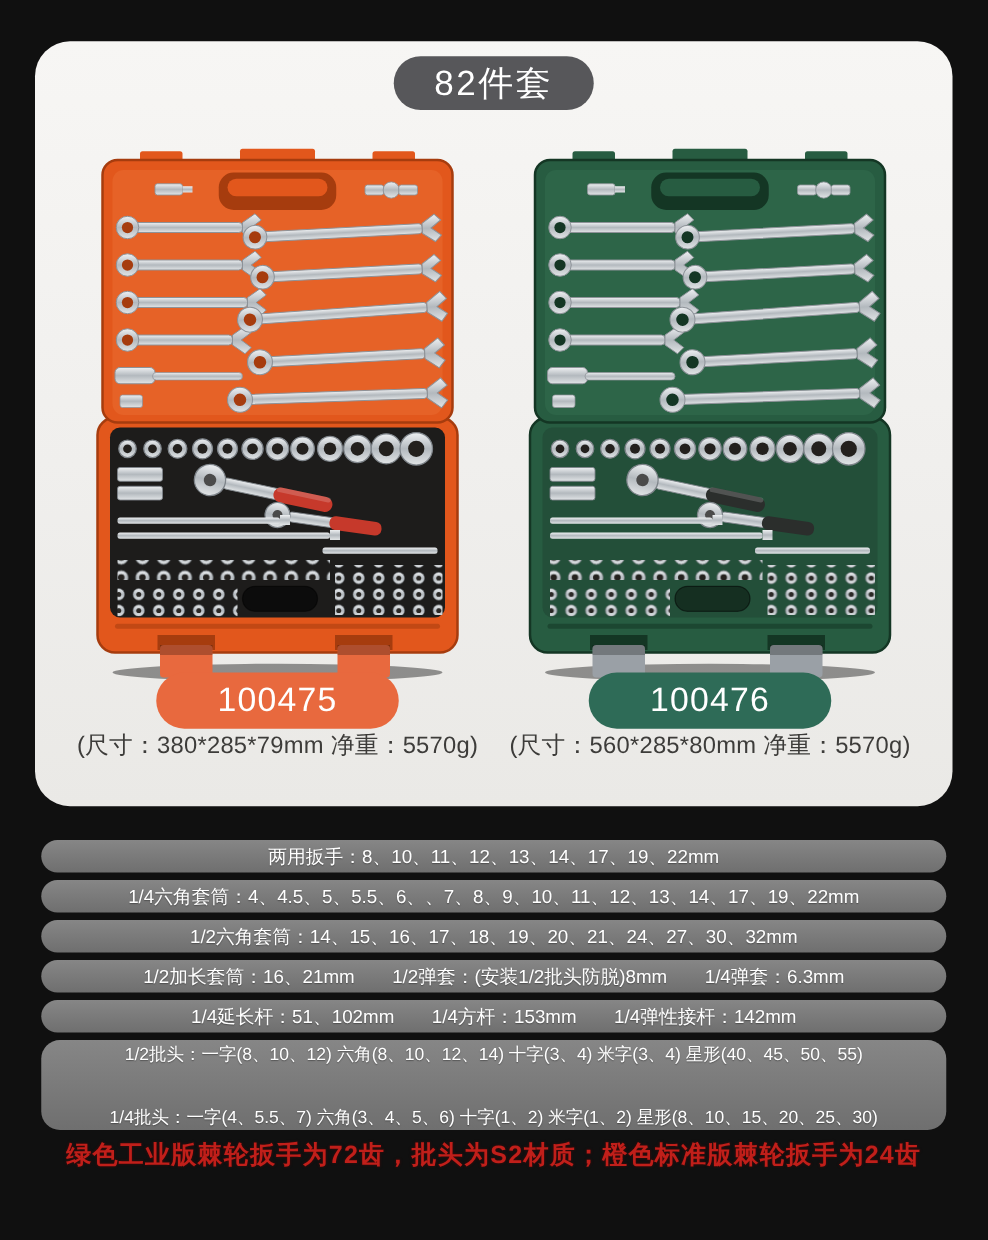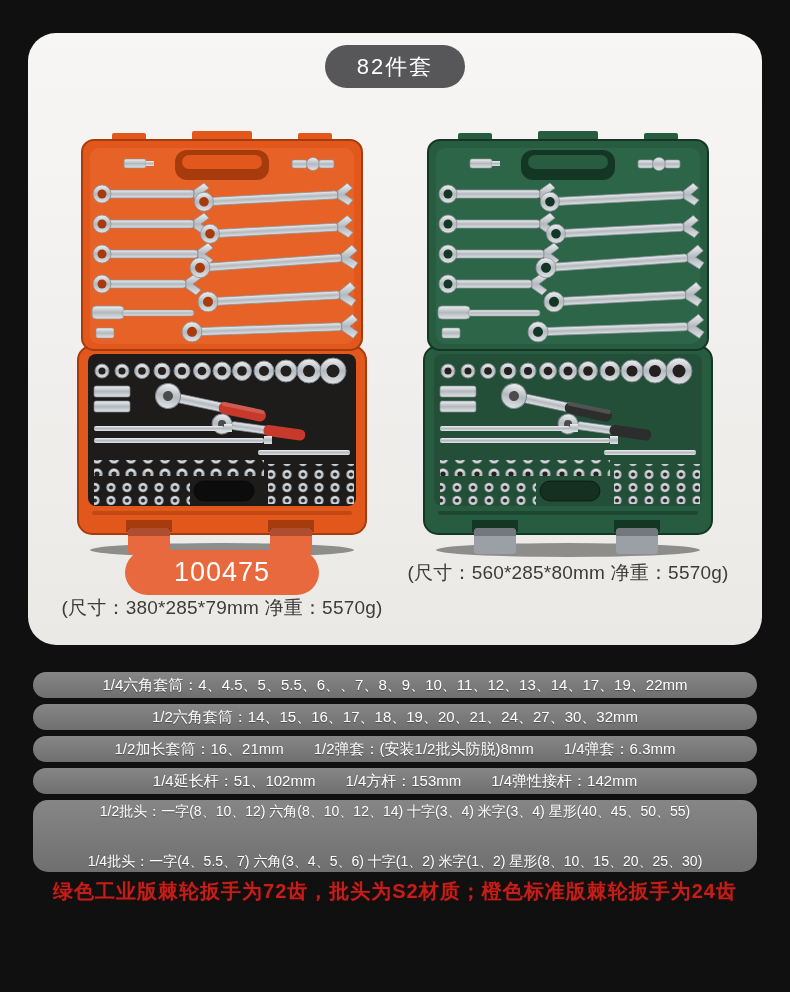--- a/index.html
+++ b/index.html
@@ -12,25 +12,25 @@
   .panel{
     width:734px;height:612px;margin:33px auto 0;
     background:linear-gradient(180deg,#f7f6f4 0%,var(--panel-bg,#f0efed) 55%,#eae9e6 100%);
     border-radius:28px;position:relative;
   }
   .top-badge{
     width:fit-content;margin:16px auto;position:relative;top:12px;
     height:43px;padding:0 32px;border-radius:22px;
     background:var(--badge-bg,#57575a);
     display:flex;align-items:center;justify-content:center;
-    color:#fff;font-size:22px;letter-spacing:2px;
+    color:#fff;font-size:28px;letter-spacing:2px;
   }
   .cases{
     display:flex;justify-content:space-between;
-    padding:0 44px;margin-top:42px;position:relative;top:12px;
+    padding:0 44px;margin-top:42px;position:relative;top:0;
   }
   .product-col{width:300px;display:flex;flex-direction:column;align-items:center;}
   .case{width:300px;height:430px;display:block;}
   
   .case-orange{
     --shell:var(--orange-case,#e2571c);
     --shell-dark:#a63c0e;
     --shell-light:#f07f42;
     --tray:#1d1c1b;
     --slot:#0c0c0c;
@@ -261,26 +261,32 @@
         </svg>
         <div class="model-pill orange">
           <span>100475</span>
         </div>
         <div class="dims">(尺寸：380*285*79mm 净重：5570g)</div>
       </div>
       <div class="product-col">
         <svg class="case case-green" viewBox="0 0 300 430">
           <use href="#case-art"></use>
         </svg>
+        <div class="model-pill green">
+          <span>100476</span>
+        </div>
         <div class="dims">(尺寸：560*285*80mm 净重：5570g)</div>
       </div>
     </div>
   </div>
 
   <div class="specs">
+    <div class="spec-row">
+      <span>两用扳手：8、10、11、12、13、14、17、19、22mm</span>
+    </div>
     <div class="spec-row">
       <span>1/4六角套筒：4、4.5、5、5.5、6、、7、8、9、10、11、12、13、14、17、19、22mm</span>
     </div>
     <div class="spec-row">
       <span>1/2六角套筒：14、15、16、17、18、19、20、21、24、27、30、32mm</span>
     </div>
     <div class="spec-row">
       <span>1/2加长套筒：16、21mm　　1/2弹套：(安装1/2批头防脱)8mm　　1/4弹套：6.3mm</span>
     </div>
     <div class="spec-row">

